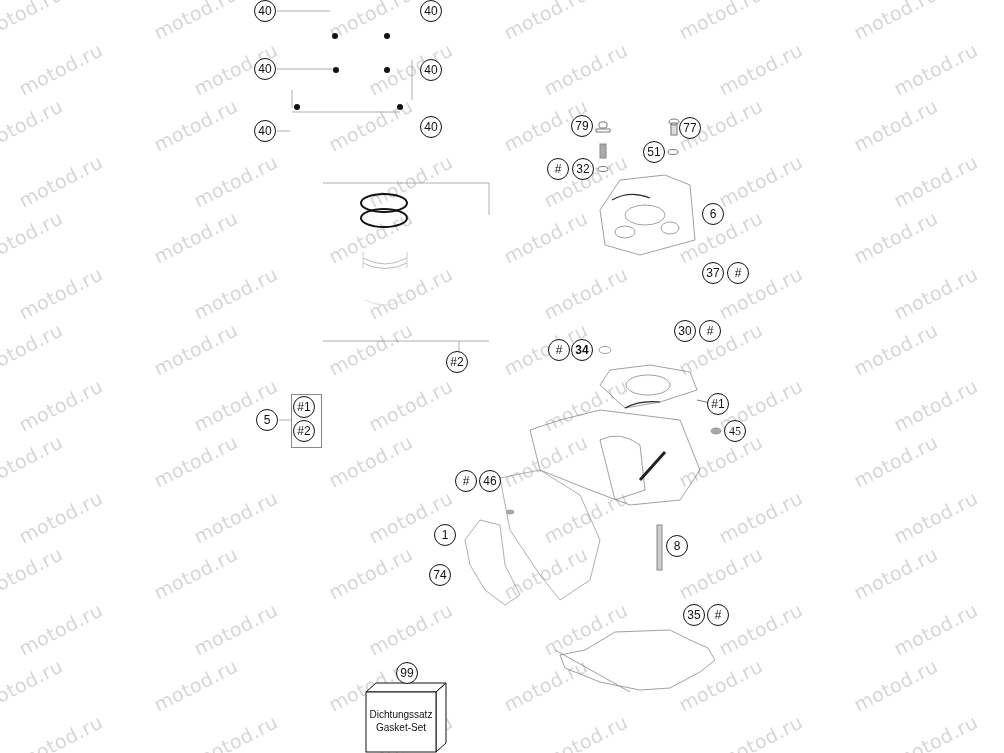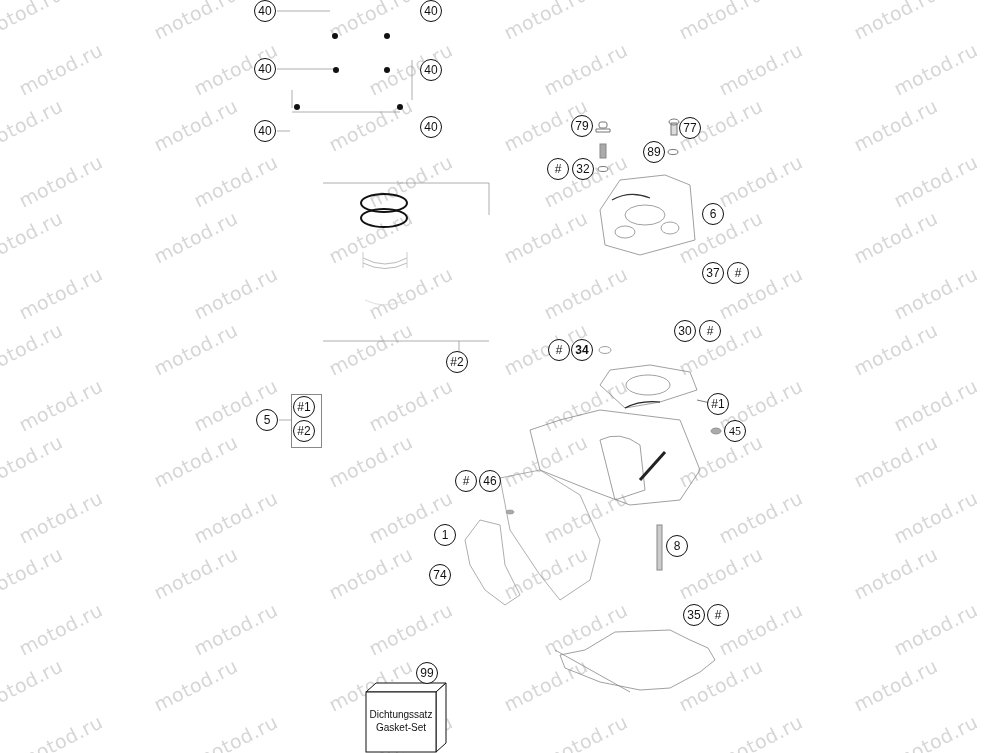--- a/index.html
+++ b/index.html
@@ -202,38 +202,38 @@
     <div class="callout" style="left: 254px; top: 58px;">40</div>
     <div class="callout" style="left: 420px; top: 59px;">40</div>
     <div class="callout" style="left: 254px; top: 120px;">40</div>
     <div class="callout" style="left: 420px; top: 116px;">40</div>
     <div class="callout" style="left: 446px; top: 351px;">#2</div>
     <div class="callout" style="left: 256px; top: 409px;">5</div>
     <div class="callout" style="left: 293px; top: 396px;">#1</div>
     <div class="callout" style="left: 293px; top: 420px;">#2</div>
     <div class="callout" style="left: 571px; top: 115px;">79</div>
     <div class="callout" style="left: 679px; top: 117px;">77</div>
-    <div class="callout" style="left: 643px; top: 141px;">89</div>
+    <div class="callout" style="left: 643px; top: 141px;">51</div>
     <div class="callout" style="left: 547px; top: 158px;">#</div>
     <div class="callout" style="left: 572px; top: 158px;">32</div>
     <div class="callout" style="left: 702px; top: 203px;">6</div>
     <div class="callout" style="left: 702px; top: 262px;">37</div>
     <div class="callout" style="left: 727px; top: 262px;">#</div>
     <div class="callout" style="left: 674px; top: 320px;">30</div>
     <div class="callout" style="left: 699px; top: 320px;">#</div>
     <div class="callout" style="left: 548px; top: 339px;">#</div>
     <div class="callout" style="left: 571px; top: 339px; font-weight: bold;">34</div>
     <div class="callout" style="left: 707px; top: 393px;">#1</div>
     <div class="callout" style="left: 724px; top: 420px; font-family: Liberation Serif, serif;">45</div>
     <div class="callout" style="left: 455px; top: 470px;">#</div>
     <div class="callout" style="left: 479px; top: 470px;">46</div>
     <div class="callout" style="left: 434px; top: 524px;">1</div>
     <div class="callout" style="left: 666px; top: 535px;">8</div>
     <div class="callout" style="left: 429px; top: 564px;">74</div>
     <div class="callout" style="left: 683px; top: 604px; text-align: right;">35</div>
     <div class="callout" style="left: 707px; top: 604px;">#</div>
-    <div class="callout" style="left: 416px; top: 662px;">99</div>
+    <div class="callout" style="left: 396px; top: 662px;">99</div>
   </div>
 
 <div class="gasket-label" style="left:366px; top:708px; width:70px;">
   <div>Dichtungssatz</div>
   <div>Gasket-Set</div>
 </div>
 
 </body></html>

